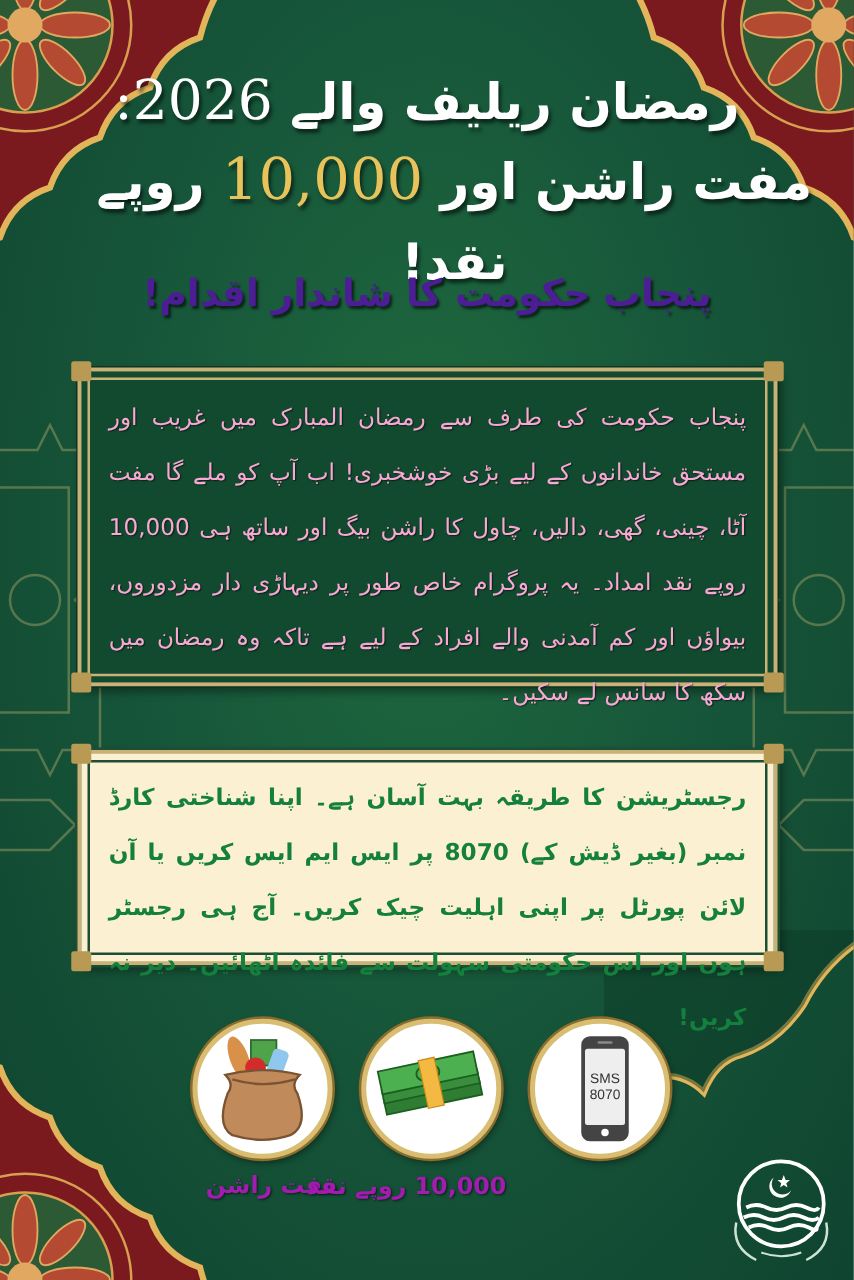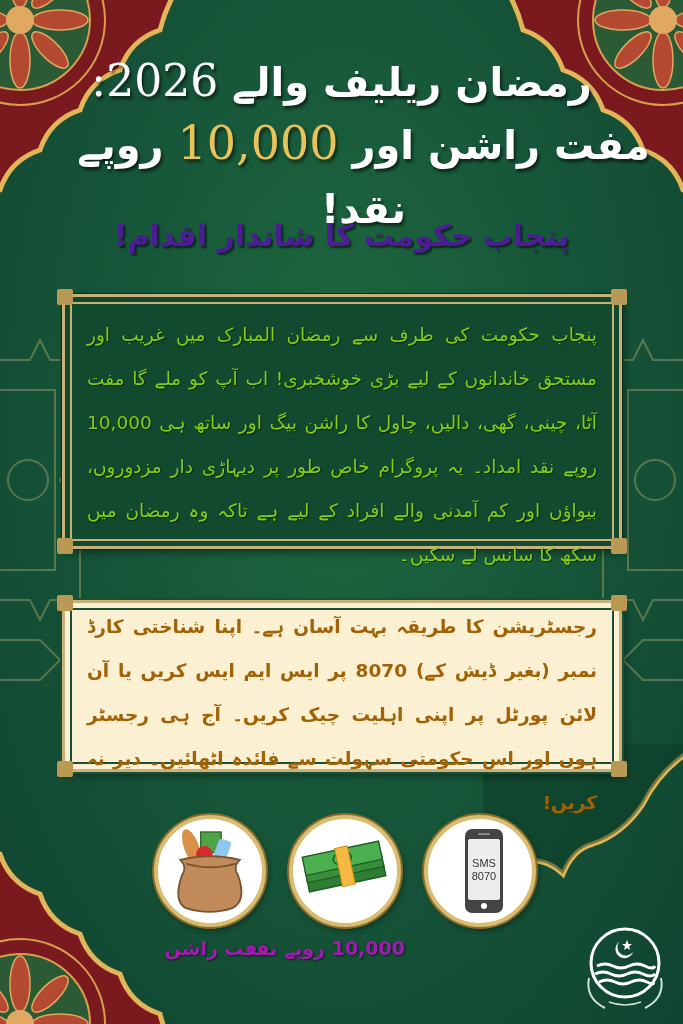--- a/index.html
+++ b/index.html
@@ -49,36 +49,36 @@
     .box-green {
       position: absolute; left: 62px; top: 294px; width: 560px; height: 255px;
       background: #124a2f;
       border: 3px solid #c9b27a;
       box-shadow: inset 0 0 0 5px #124a2f, inset 0 0 0 7px #c9b27a, 0 0 0 1px #0a2e1c, 3px 4px 8px rgba(0,0,0,0.4);
       border-radius: 4px;
     }
     .box-green .text {
       position: absolute; left: 22px; right: 22px; top: 16px;
       direction: rtl; text-align: justify; text-align-last: right;
-      color: #84cc16; font-size: 18.5px; line-height: 44px;
+      color: #f9a8d4; font-size: 18.5px; line-height: 44px;
       text-shadow: 1px 1px 1px rgba(0,0,0,0.5);
     }
 
     
     .box-cream {
       position: absolute; left: 62px; top: 600px; width: 560px; height: 172px;
       background: #fbf0d2;
       border: 3px solid #c9b27a;
       box-shadow: inset 0 0 0 5px #fbf0d2, inset 0 0 0 7px #1c4e33, 0 0 0 2px #1c4e33, 3px 4px 8px rgba(0,0,0,0.4);
       border-radius: 4px;
     }
     .box-cream .text {
-      position: absolute; left: 22px; right: 22px; top: 2px;
+      position: absolute; left: 22px; right: 22px; top: 14px;
       direction: rtl; text-align: justify; text-align-last: right;
-      color: #a16207; font-size: 18.5px; line-height: 44px; font-weight: bold;
+      color: #15803d; font-size: 18.5px; line-height: 44px; font-weight: bold;
     }
 
     .corner-orn {
       position: absolute; width: 16px; height: 16px;
       background: #b89a55; border-radius: 2px;
     }
 
     
     .features { position: absolute; top: 815px; left: 145px; width: 395px; height: 150px; }
     .feature { position: absolute; top: 0; width: 120px; }

